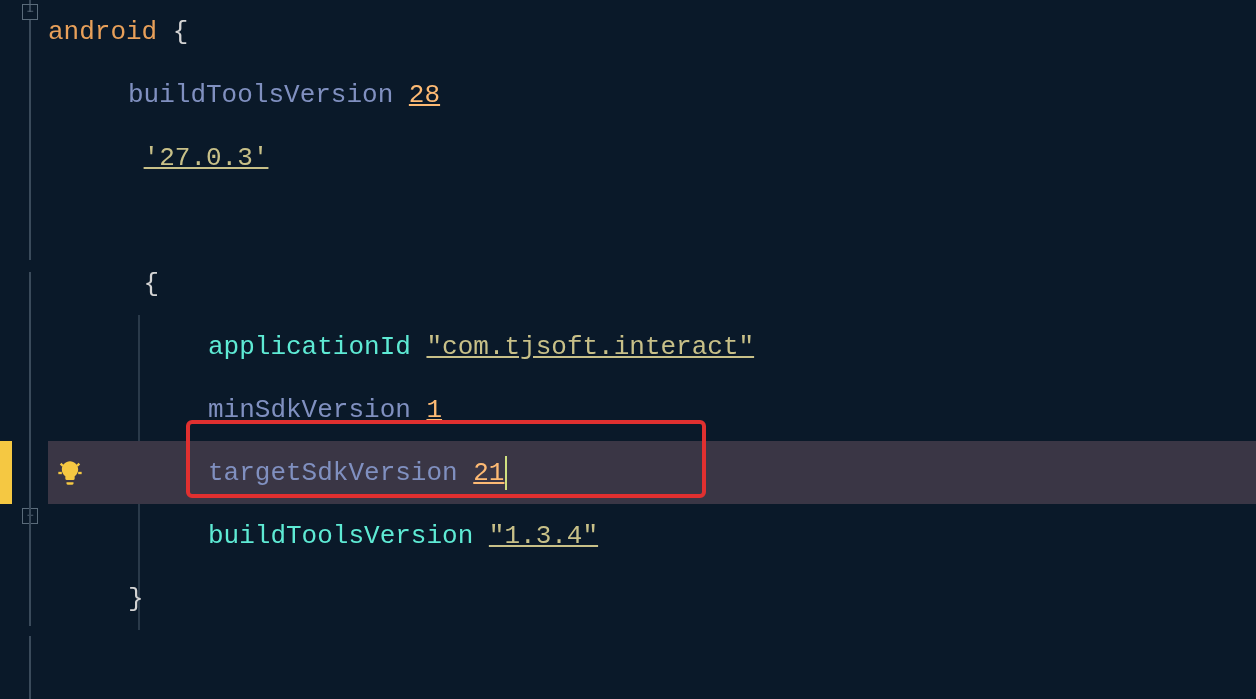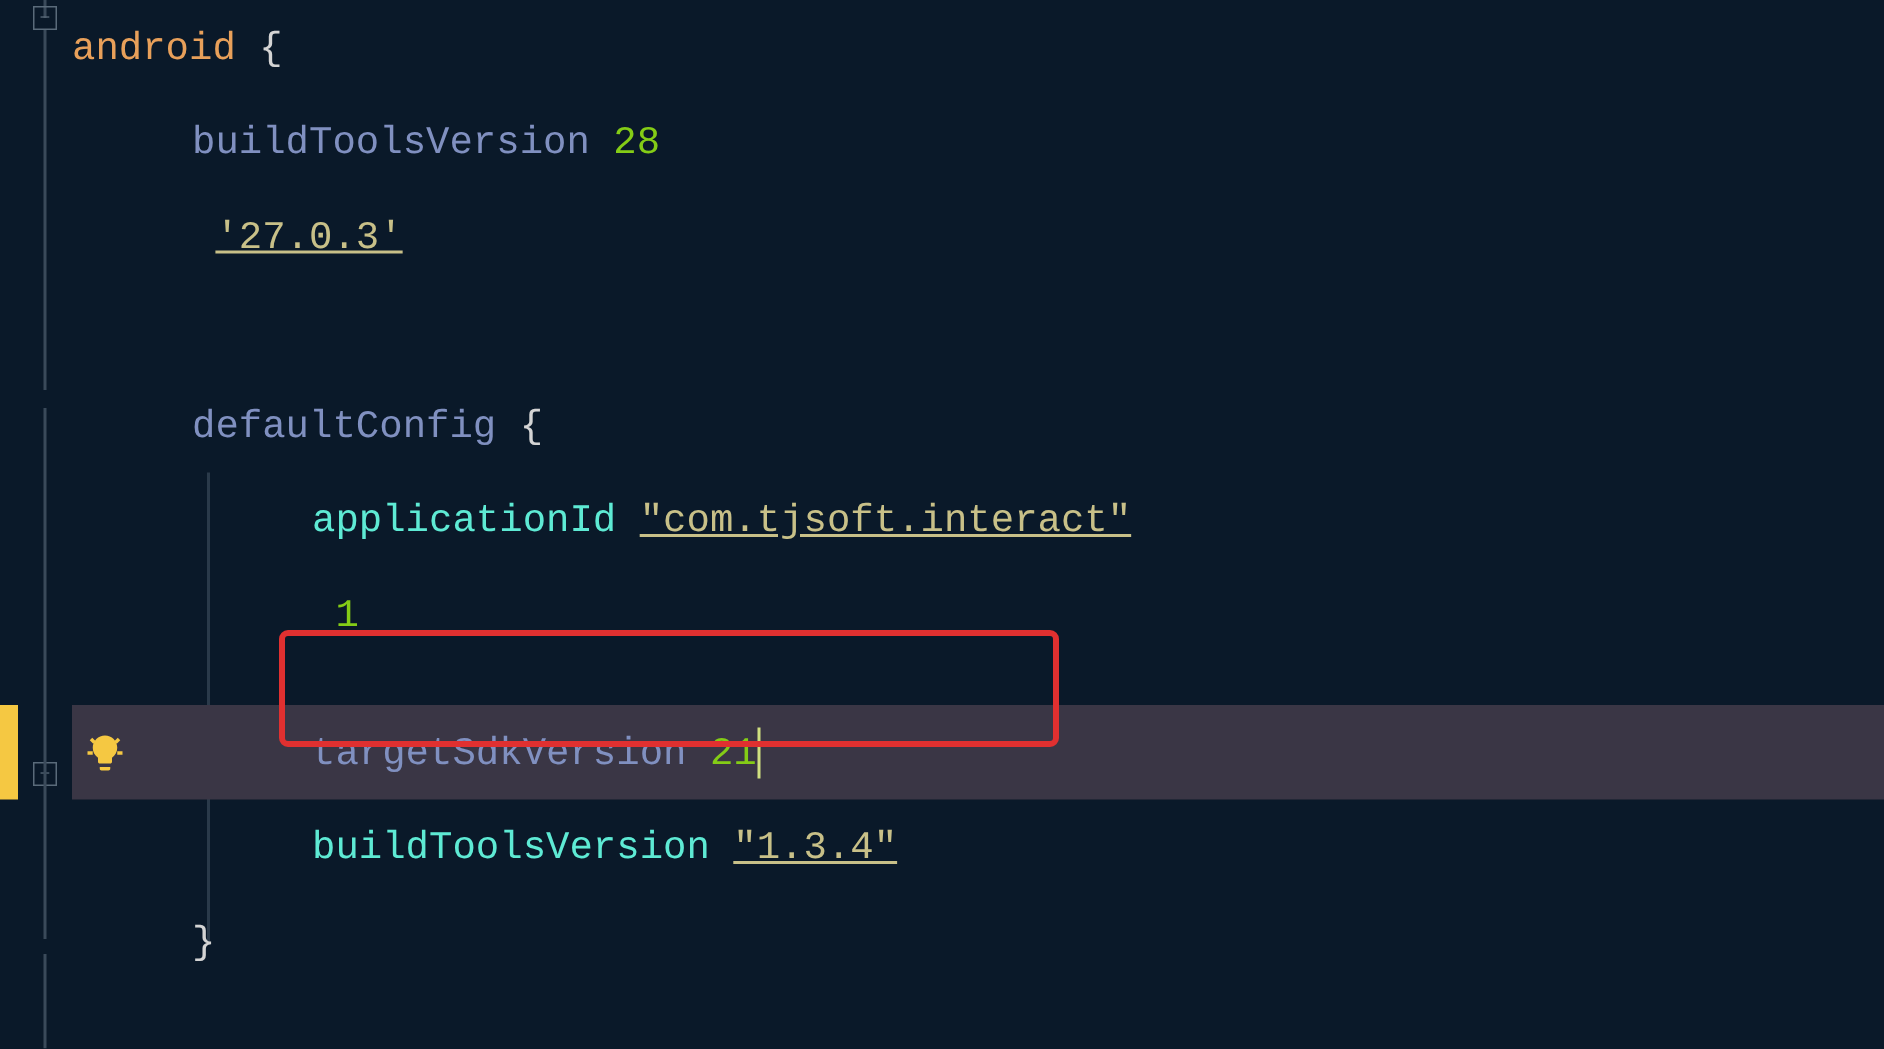--- a/index.html
+++ b/index.html
@@ -71,26 +71,25 @@
     .indent-guide {
       position: absolute;
       width: 1.5px;
       background: #2a3a4a;
       top: 0;
       bottom: 0;
     }
     .kw-orange { color: #e8a05a; }
     .kw-blue { color: #8090c0; font-weight: 500; }
     .prop-gray { color: #5eead4; }
-    .number { color: #84cc16; }
+    .number { color: #fdba74; text-decoration: underline; }
     .string { color: #c8c088; text-decoration: underline; }
     .brace { color: #d4d4d4; }
     .highlighted-line {
       background: #3a3645;
-      margin-top: 29px;
     }
     .yellow-marker {
       position: absolute;
       left: 0;
       top: 0;
       width: 12px;
       height: 63px;
       background: #f5c842;
     }
     .bulb-icon {
@@ -160,29 +159,29 @@
     <span class="kw-blue">buildToolsVersion</span><span> </span><span class="number">28</span>
   </div>
 
   <div class="line indent-1">
     <span> </span><span class="string">'27.0.3'</span>
   </div>
 
   <div class="line"></div>
 
   <div class="line indent-1">
-    <span class="kw-blue">defaultConfig</span><span> </span><span class="brace">{</span>
+    <span> </span><span class="brace">{</span>
   </div>
 
   <div class="line indent-2">
     <span class="prop-gray">applicationId</span><span> </span><span class="string">"com.tjsoft.interact"</span>
   </div>
 
   <div class="line indent-2">
-    <span> </span><span class="number">1</span>
+    <span class="kw-blue">minSdkVersion</span><span> </span><span class="number">1</span>
   </div>
 
   <div class="line highlighted-line" style="position:relative;">
     <div class="yellow-marker" style="left:-48px;"></div>
     <svg class="bulb-icon" viewBox="0 0 24 24" fill="currentColor" style="left:8px;">
       <path d="M9 21c0 .55.45 1 1 1h4c.55 0 1-.45 1-1v-1H9v1zm3-19C8.14 2 5 5.14 5 9c0 2.38 1.19 4.47 3 5.74V17c0 .55.45 1 1 1h6c.55 0 1-.45 1-1v-2.26c1.81-1.27 3-3.36 3-5.74 0-3.86-3.14-7-7-7z"></path>
       <line x1="2" y1="12" x2="5" y2="12" stroke="currentColor" stroke-width="2"></line>
       <line x1="19" y1="12" x2="22" y2="12" stroke="currentColor" stroke-width="2"></line>
       <line x1="4" y1="4" x2="6" y2="6" stroke="currentColor" stroke-width="2"></line>
       <line x1="18" y1="6" x2="20" y2="4" stroke="currentColor" stroke-width="2"></line>

